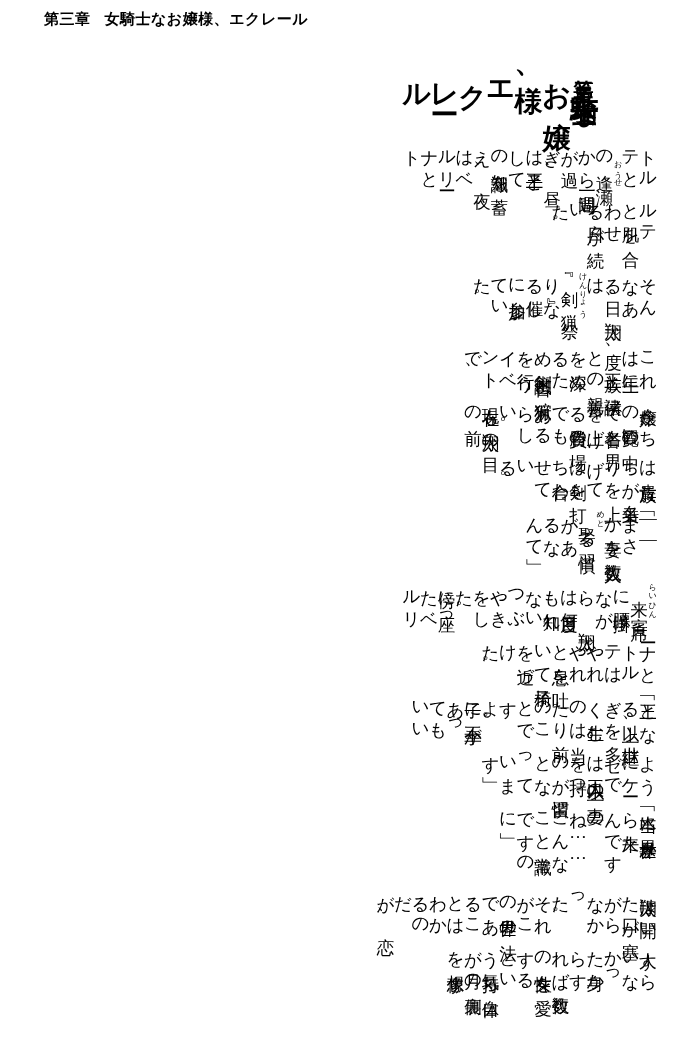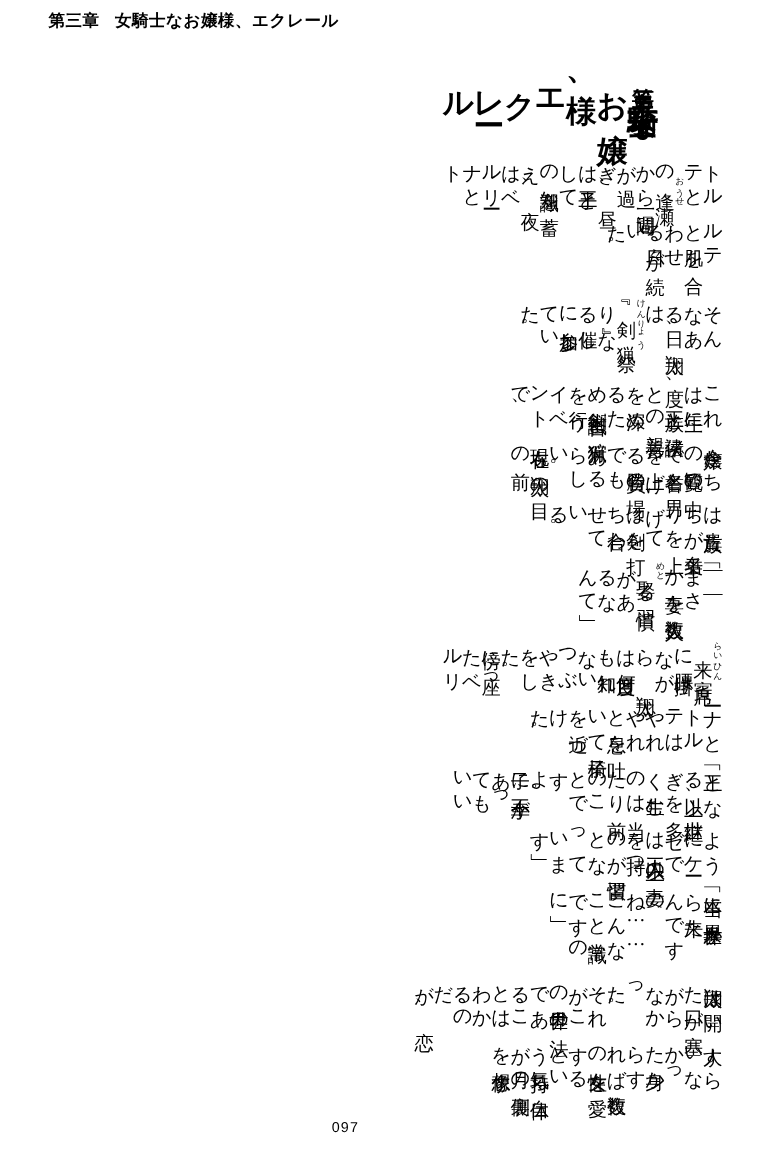--- a/index.html
+++ b/index.html
@@ -140,15 +140,14 @@
     <div class="col indent1"><ruby>来賓<rt>らいひん</rt></ruby>席に腰掛けながら、翔太は何度目とも知れないつぶやきをした。　傍に座ったベルリ</div>
     <div class="col">ーナとトルテはやれやれと息を吐いて椅子を近づけた。</div>
     <div class="col indent2">「王となる以上、世継ぎを多く生むのは当たり前のことですよ。　子に不幸があってもいい</div>
     <div class="col">ようにケーゼでは三人以上の妻を持つのが慣習となっています」</div>
     <div class="col indent2">「本当に異世界から来たんですのね……こんなこと常識ですのに」</div>
     <div class="col indent1">翔太は開いた口が塞がらなかった。　それがこの世界の法であることはわかるのだが、恋</div>
     <div class="col">人すらいなかった身からすれば複数の女性を愛するという気持ち自体が月の裏側を想像す</div>
 
   </div>
 
-  <div class="folio">097</div>
 
 </div>
 
 </body></html>

